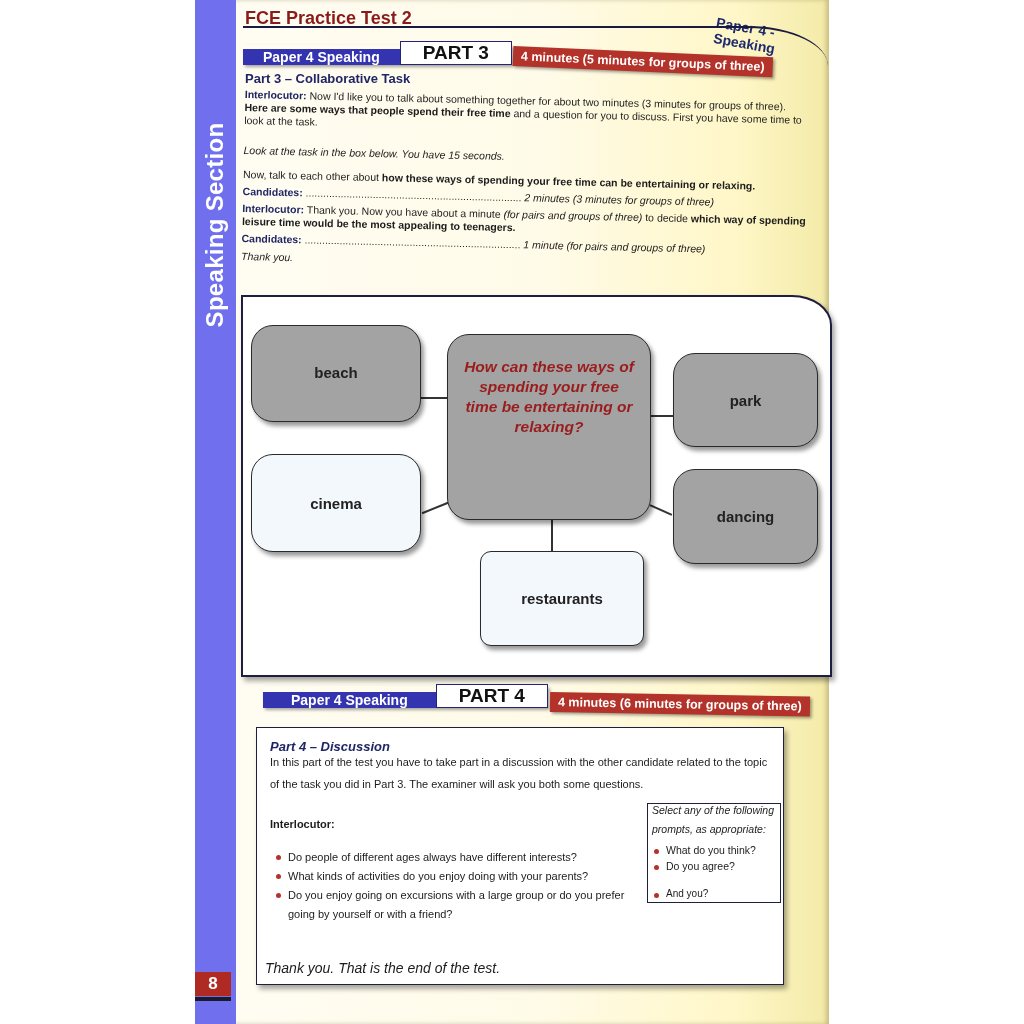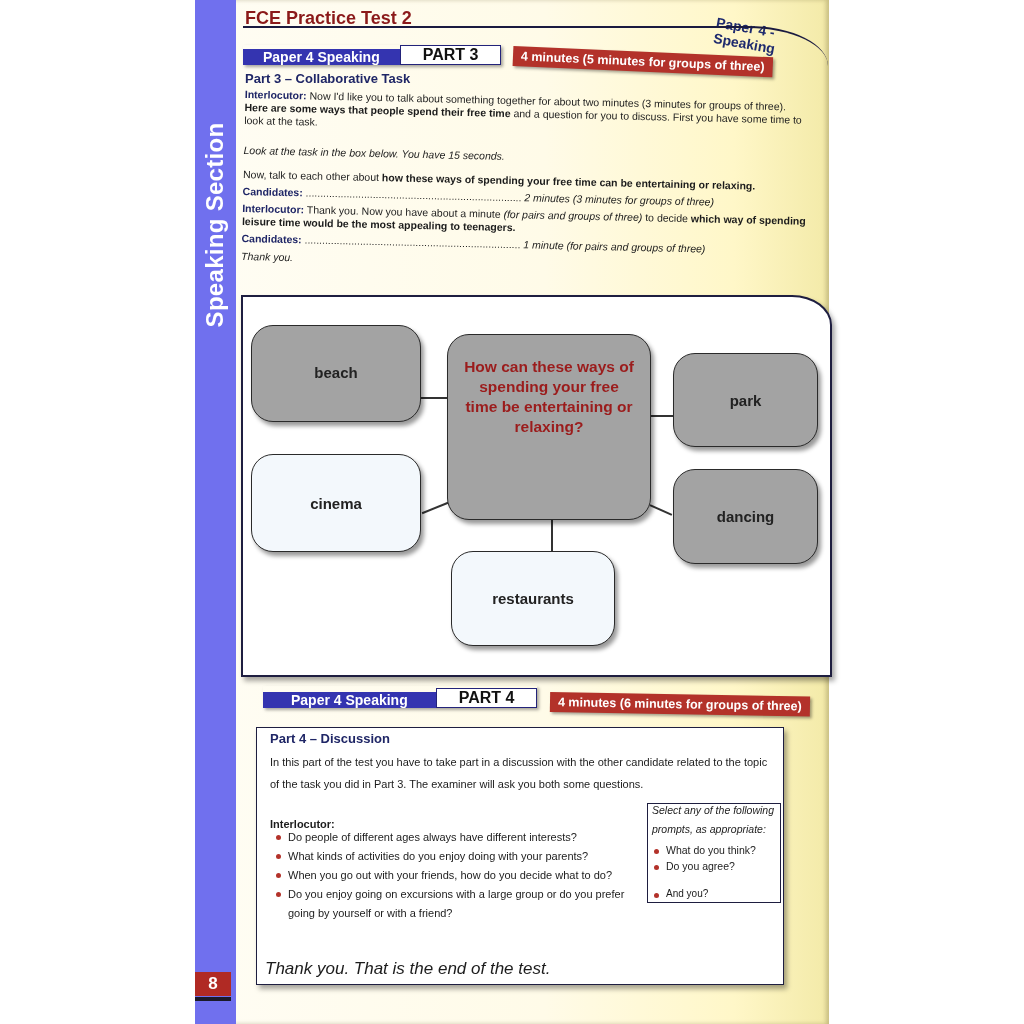--- a/index.html
+++ b/index.html
@@ -27,21 +27,21 @@
   }
   .page-num-bar { position: absolute; left: 0; top: 997px; width: 36px; height: 4px; background: #1a1a2a; }
 
   .run-head-left { position: absolute; left: 50px; top: 8px; font-weight: bold; font-size: 18px; color: #8b1a1a; }
   .run-head-right { position: absolute; left: 520px; top: 14px; font-weight: bold; font-size: 14px; color: #1e2a6e; transform: rotate(10deg); transform-origin: left center; }
   .head-rule { position: absolute; left: 48px; top: 26px; width: 585px; height: 40px;
     border-top: 2px solid #1a1a40; border-top-right-radius: 80px 40px; border-right: 2px solid #1a1a40; }
 
   .part-bar { position: absolute; display: flex; align-items: flex-end; height: 20px; box-shadow: 2px 2px 3px rgba(0,0,0,0.35); }
   .part-bar .paper { background: #3434b0; color: #fff; font-weight: bold; font-size: 14px; padding: 0 20px; display: flex; align-items: center; }
-  .part-bar .part { background: #fff; color: #111; font-weight: bold; font-size: 16px; border: 1.5px solid #23237a; padding: 0 22px; display: flex; align-items: center; }
+  .part-bar .part { background: #fff; color: #111; font-weight: bold; font-size: 19px; border: 1.5px solid #23237a; padding: 0 22px; display: flex; align-items: center; }
   .time-badge { position: absolute; background: #b3322a; color: #fff; font-weight: bold; font-size: 12.5px; padding: 3px 8px; box-shadow: 2px 2px 3px rgba(0,0,0,0.35); white-space: nowrap; }
 
   .text { position: absolute; font-size: 10.5px; line-height: 13px; color: #1c1c1c; white-space: nowrap; }
   .text b, .b { font-weight: bold; }
   .navy { color: #1f2666; font-weight: bold; }
   .i { font-style: italic; }
   .h3 { font-weight: bold; font-size: 13px; color: #1f2666; }
 
   .task-frame {
     position: absolute; left: 46px; top: 295px; width: 587px; height: 378px;
@@ -49,21 +49,21 @@
     box-shadow: 3px 4px 5px rgba(0,0,0,0.35);
   }
   .node {
     position: absolute; background: #a3a3a3; border: 1.5px solid #2a2a2a; border-radius: 22px;
     box-shadow: 3px 4px 4px rgba(0,0,0,0.4);
     display: flex; align-items: center; justify-content: center;
     font-weight: bold; font-size: 15px; color: #222;
   }
   .node.light { background: #f3f8fc; }
   .node .lbl { position: absolute; }
-  .center-node { color: #9b1c1c; font-size: 15.5px; text-align: center; line-height: 20px; }
+  .center-node { color: #9b1c1c; font-size: 15.5px; text-align: center; line-height: 20px; font-style: italic; }
   .line { position: absolute; background: #333; }
 
   .disc-box {
     position: absolute; left: 61px; top: 727px; width: 526px; height: 256px;
     background: #fff; border: 1.5px solid #1e1e40; box-shadow: 3px 4px 5px rgba(0,0,0,0.35);
   }
   .prompt-box {
     position: absolute; left: 390px; top: 75px; width: 132px; height: 98px;
     border: 1.2px solid #1e1e40; background: #fff;
   }
@@ -137,64 +137,63 @@
     <div class="line" style="left:308px; top:222px; width:1.5px; height:36px;"></div>
     <div class="line" style="left:406px; top:118px; width:24px; height:1.5px;"></div>
     <div class="line" style="left:406px; top:212px; width:24px; height:1.5px; transform: rotate(24deg);"></div>
 
     <div class="node" style="left:8px; top:28px; width:168px; height:95px;">
       <span class="lbl" style="top:38px;">beach</span>
     </div>
     <div class="node light" style="left:8px; top:157px; width:168px; height:96px;">
       <span>cinema</span>
     </div>
-    <div class="node light" style="left:208px; top:254px; width:162px; height:93px;">
+    <div class="node light" style="left:237px; top:254px; width:162px; height:93px;border-radius:11px;">
       <span>restaurants</span>
     </div>
     <div class="node" style="left:430px; top:56px; width:143px; height:92px;">
       <span>park</span>
     </div>
     <div class="node" style="left:430px; top:172px; width:143px; height:93px;">
       <span>dancing</span>
     </div>
     <div class="node center-node" style="left:204px; top:37px; width:202px; height:184px;">
       <span style="display:block; width:170px; margin-top:-60px;">How can these ways of spending your free time be entertaining or relaxing?</span>
     </div>
   </div>
 
   <div class="part-bar" style="left:68px; top:686px; height:22px;">
     <div class="paper" style="padding:0 28px;">Paper 4  Speaking</div>
     <div class="part">PART 4</div>
   </div>
   <div class="time-badge" style="left:355px; top:692px; transform: rotate(1deg); transform-origin:left center;">4 minutes (6 minutes for groups of three)</div>
 
   <div class="disc-box">
-    <div class="text h3" style="left:13px; top:4px;">Part 4 – Discussion</div>
+    <div class="text h3" style="left:13px; top:12px;font-style:italic;">Part 4 – Discussion</div>
     <div class="text" style="left:13px; top:28px; font-size:11px;">In this part of the test you have to take part in a discussion with the other candidate related to the topic</div>
     <div class="text" style="left:13px; top:50px; font-size:11px;">of the task you did in Part 3. The examiner will ask you both some questions.</div>
 
     <div class="text b" style="left:13px; top:90px; font-size:11px;">Interlocutor:</div>
-    <ul class="bul" style="position:absolute; left:15px; top:100px;">
+    <ul class="bul" style="position:absolute; left:15px; top:120px;">
       <li>Do people of different ages always have different interests?</li>
       <li>What kinds of activities do you enjoy doing with your parents?</li>
-      <li>When you go out with your friends, how do you decide what to do?</li>
       <li>Do you enjoy going on excursions with a large group or do you prefer</li>
       <li class="cont" style="padding-left:16px;">going by yourself or with a friend?</li>
     </ul>
 
     <div class="prompt-box">
       <div class="text i" style="left:4px; top:0; font-size:10.5px;">Select any of the following</div>
       <div class="text i" style="left:4px; top:19px; font-size:10.5px;">prompts, as appropriate:</div>
       <ul class="bul" style="position:absolute; left:2px; top:38px;">
         <li style="font-size:10.5px; line-height:16px;">What do you think?</li>
         <li style="font-size:10.5px; line-height:16px;">Do you agree?</li>
         <li style="font-size:10px; line-height:16px;margin-top:12px;">And you?</li>
       </ul>
     </div>
 
-    <div class="text i" style="left:8px; top:234px; font-size:17px;">Thank you. That is the end of the test.</div>
+    <div class="text i" style="left:8px; top:234px; font-size:14px;">Thank you. That is the end of the test.</div>
   </div>
 
 </div>
 
 <style>
   ul.bul li.cont::before { display: none; }
 </style>
 
 </body></html>

